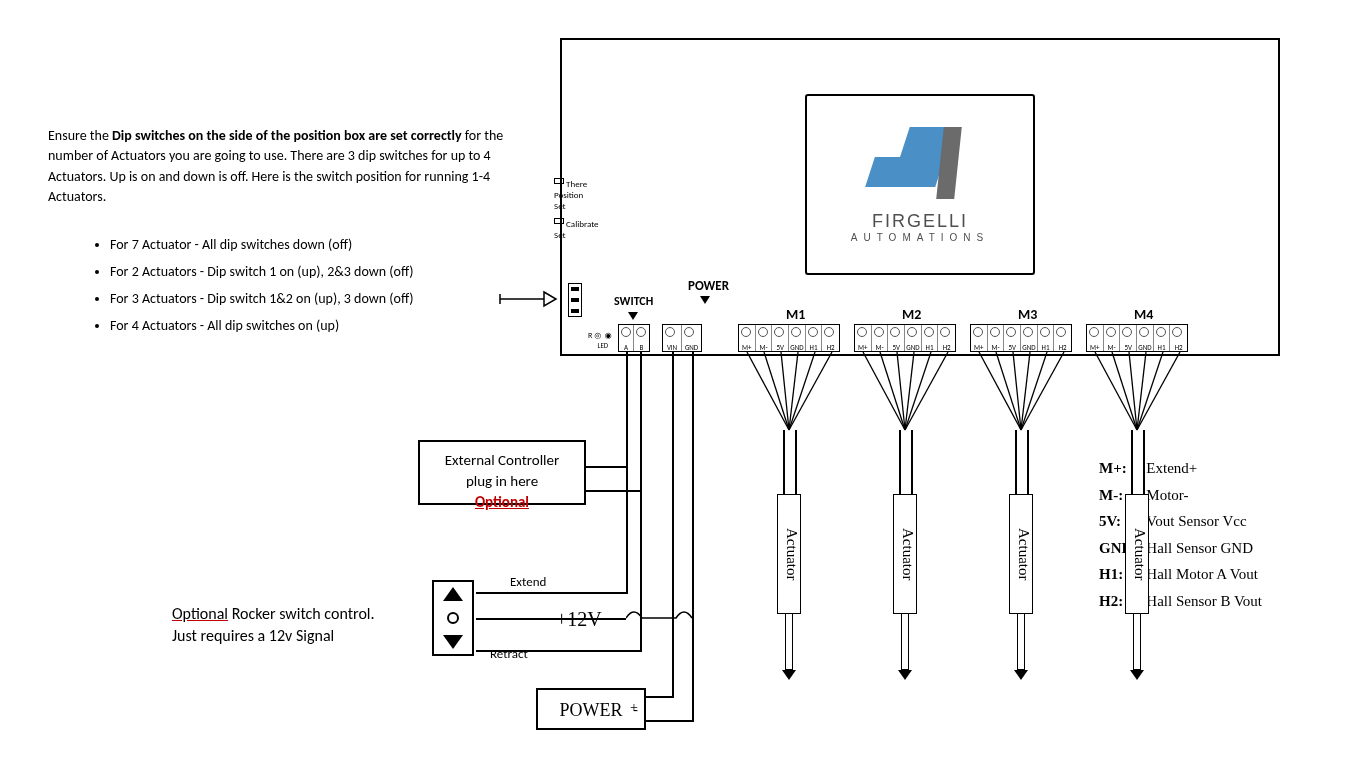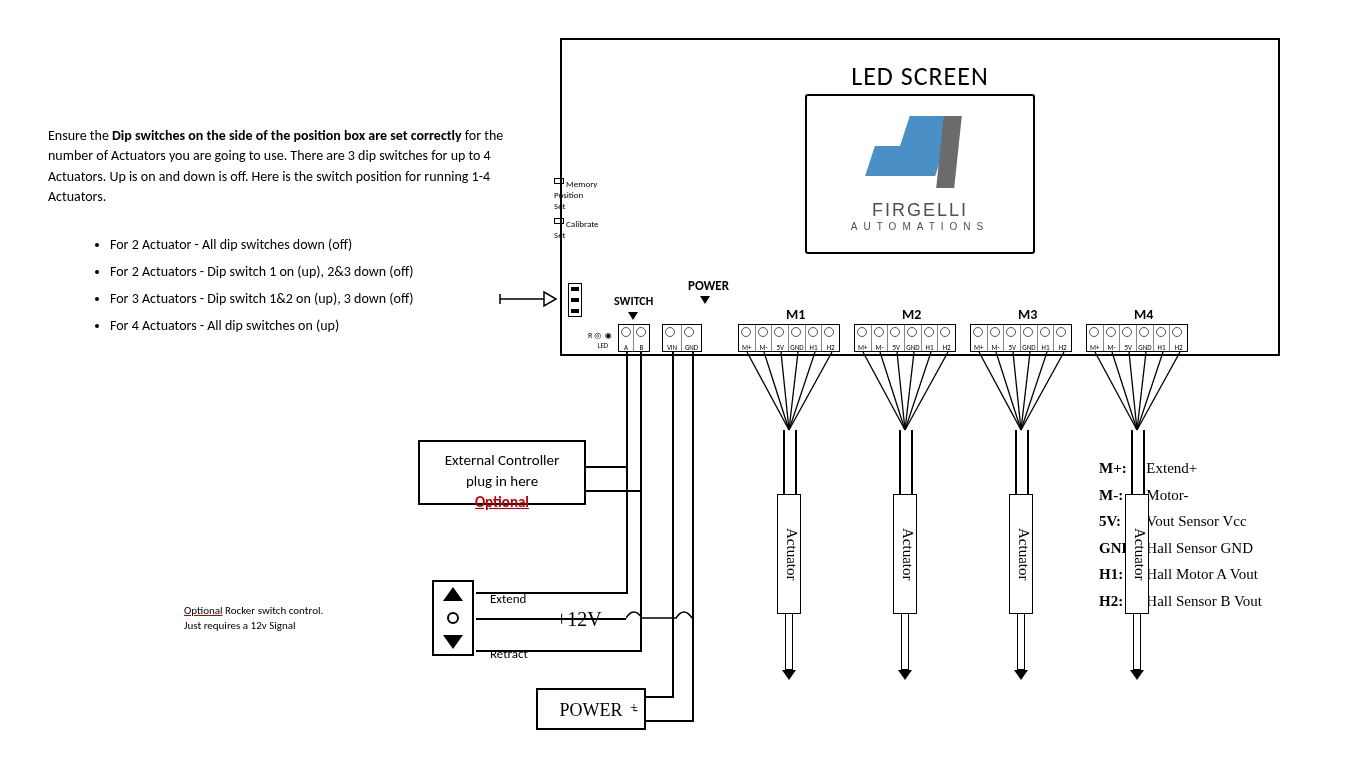--- a/index.html
+++ b/index.html
@@ -45,21 +45,21 @@
     left: 560px; top: 38px;
     width: 720px; height: 318px;
     border: 2px solid #000;
   }
   .led-title {
     position: absolute; left: 50%; top: 20px; transform: translateX(-50%);
     font-size: 26px; letter-spacing: 1px;
   }
   .screen {
     position: absolute; left: 50%; top: 54px; transform: translateX(-50%);
-    width: 230px; height: 160px; border: 2px solid #000; border-radius: 3px;
+    width: 230px; height: 181px; border: 2px solid #000; border-radius: 3px;
     display: flex; align-items: center; justify-content: center; flex-direction: column;
     font-family: Arial, sans-serif;
   }
   .logo-sq { position: relative; width: 100px; height: 80px; }
   .logo-blue1 { position:absolute; left:0; top:30px; width:45px; height:30px; background:#4a90c7; transform: skewX(-18deg); }
   .logo-blue2 { position:absolute; left:30px; top:0px; width:45px; height:60px; background:#4a90c7; transform: skewX(-18deg); }
   .logo-gray  { position:absolute; left:70px; top:0px; width:18px; height:72px; background:#6b6b6b; transform: skewX(-6deg); }
   .logo-text { font-size: 18px; letter-spacing: 2px; color:#4f4f4f; margin-top:4px;}
   .logo-sub { font-size: 10px; letter-spacing: 6px; color:#4f4f4f; }
 
@@ -117,60 +117,59 @@
     font-family:'Times New Roman',serif; font-size:18px; text-align:center; line-height:40px;
   }
   .plus12 { position:absolute; font-family:'Times New Roman',serif; font-size:20px; }
 
   .pin-legend {
     position:absolute; left:1096px; top:454px; font-family:'Times New Roman',serif; font-size:15px; line-height:1.5;
   }
   .pin-legend td:first-child { font-weight:700; padding-right:6px; white-space:nowrap;}
 
   .rocker-note {
-    position:absolute; left:184px; top:603px; width:230px; font-size:11px; line-height:1.4;
+    position:absolute; left:172px; top:603px; width:230px; font-size:16px; line-height:1.4;
   }
   .small-lbl { position:absolute; font-size:13px; }
   .tiny-arrow-down {
     width:0;height:0;border-left:5px solid transparent;border-right:5px solid transparent;border-top:8px solid #000;
   }
 </style>
 </head>
 <body>
 
 <div class="page">
 
 
   <div class="intro">
     <span>Ensure the </span><span class="b">Dip switches on the side of the position box are set correctly</span><span> for the number of Actuators you are going to use.  There are 3 dip switches for up to 4 Actuators. Up is on and down is off. Here is the switch position for running 1-4 Actuators.</span>
   </div>
 
   <ul class="bullets">
-    <li>For 2 Actuator  -  All dip switches down (off)</li>
+    <li>For 7 Actuator  -  All dip switches down (off)</li>
     <li>For 2 Actuators  -  Dip switch 1 on (up),  2&amp;3 down (off)</li>
     <li>For 3 Actuators  -  Dip switch 1&amp;2 on (up),  3 down (off)</li>
     <li>For 4 Actuators  -  All dip switches on (up)</li>
   </ul>
 
   <div class="box">
-    <div class="led-title">LED SCREEN</div>
     <div class="screen">
       <div class="logo-sq">
         <div class="logo-blue1"></div>
         <div class="logo-blue2"></div>
         <div class="logo-gray"></div>
       </div>
       <div class="logo-text">FIRGELLI</div>
       <div class="logo-sub">AUTOMATIONS</div>
     </div>
   </div>
 
   <div style="position:absolute;left:554px;top:178px;font-size:9px;">
     <div style="width:10px;height:6px;border:1px solid #000;display:inline-block;vertical-align:top;"></div>
-    <span style="white-space:pre;">Memory
+    <span style="white-space:pre;">There
 Position
 Set</span>
   </div>
   <div style="position:absolute;left:554px;top:218px;font-size:9px;">
     <div style="width:10px;height:6px;border:1px solid #000;display:inline-block;vertical-align:top;"></div>
     <span style="white-space:pre;">Calibrate
 Set</span>
   </div>
 
   <div class="arrow-dip">
@@ -225,21 +224,21 @@
     <div>External Controller</div>
     <div>plug in here</div>
     <div class="optional-u">Optional</div>
   </div>
 
   <div class="rocker">
     <div class="tri-up"></div>
     <div class="circ"></div>
     <div class="tri-dn"></div>
   </div>
-  <div class="small-lbl" style="left:490px;top:574px;margin-top:17px;">Extend</div>
+  <div class="small-lbl" style="left:510px;top:574px;">Extend</div>
   <div class="small-lbl" style="left:490px;top:646px;">Retract</div>
   <div class="plus12" style="left:556px;top:608px;">+12V</div>
 
   <div class="rocker-note">
     <span style="text-decoration:underline;text-decoration-color:#c00000;">Optional</span><span style="white-space:pre-line;"> Rocker switch control.
 Just requires a 12v Signal</span>
   </div>
 
   <div class="power-box">
     <span>POWER</span>

